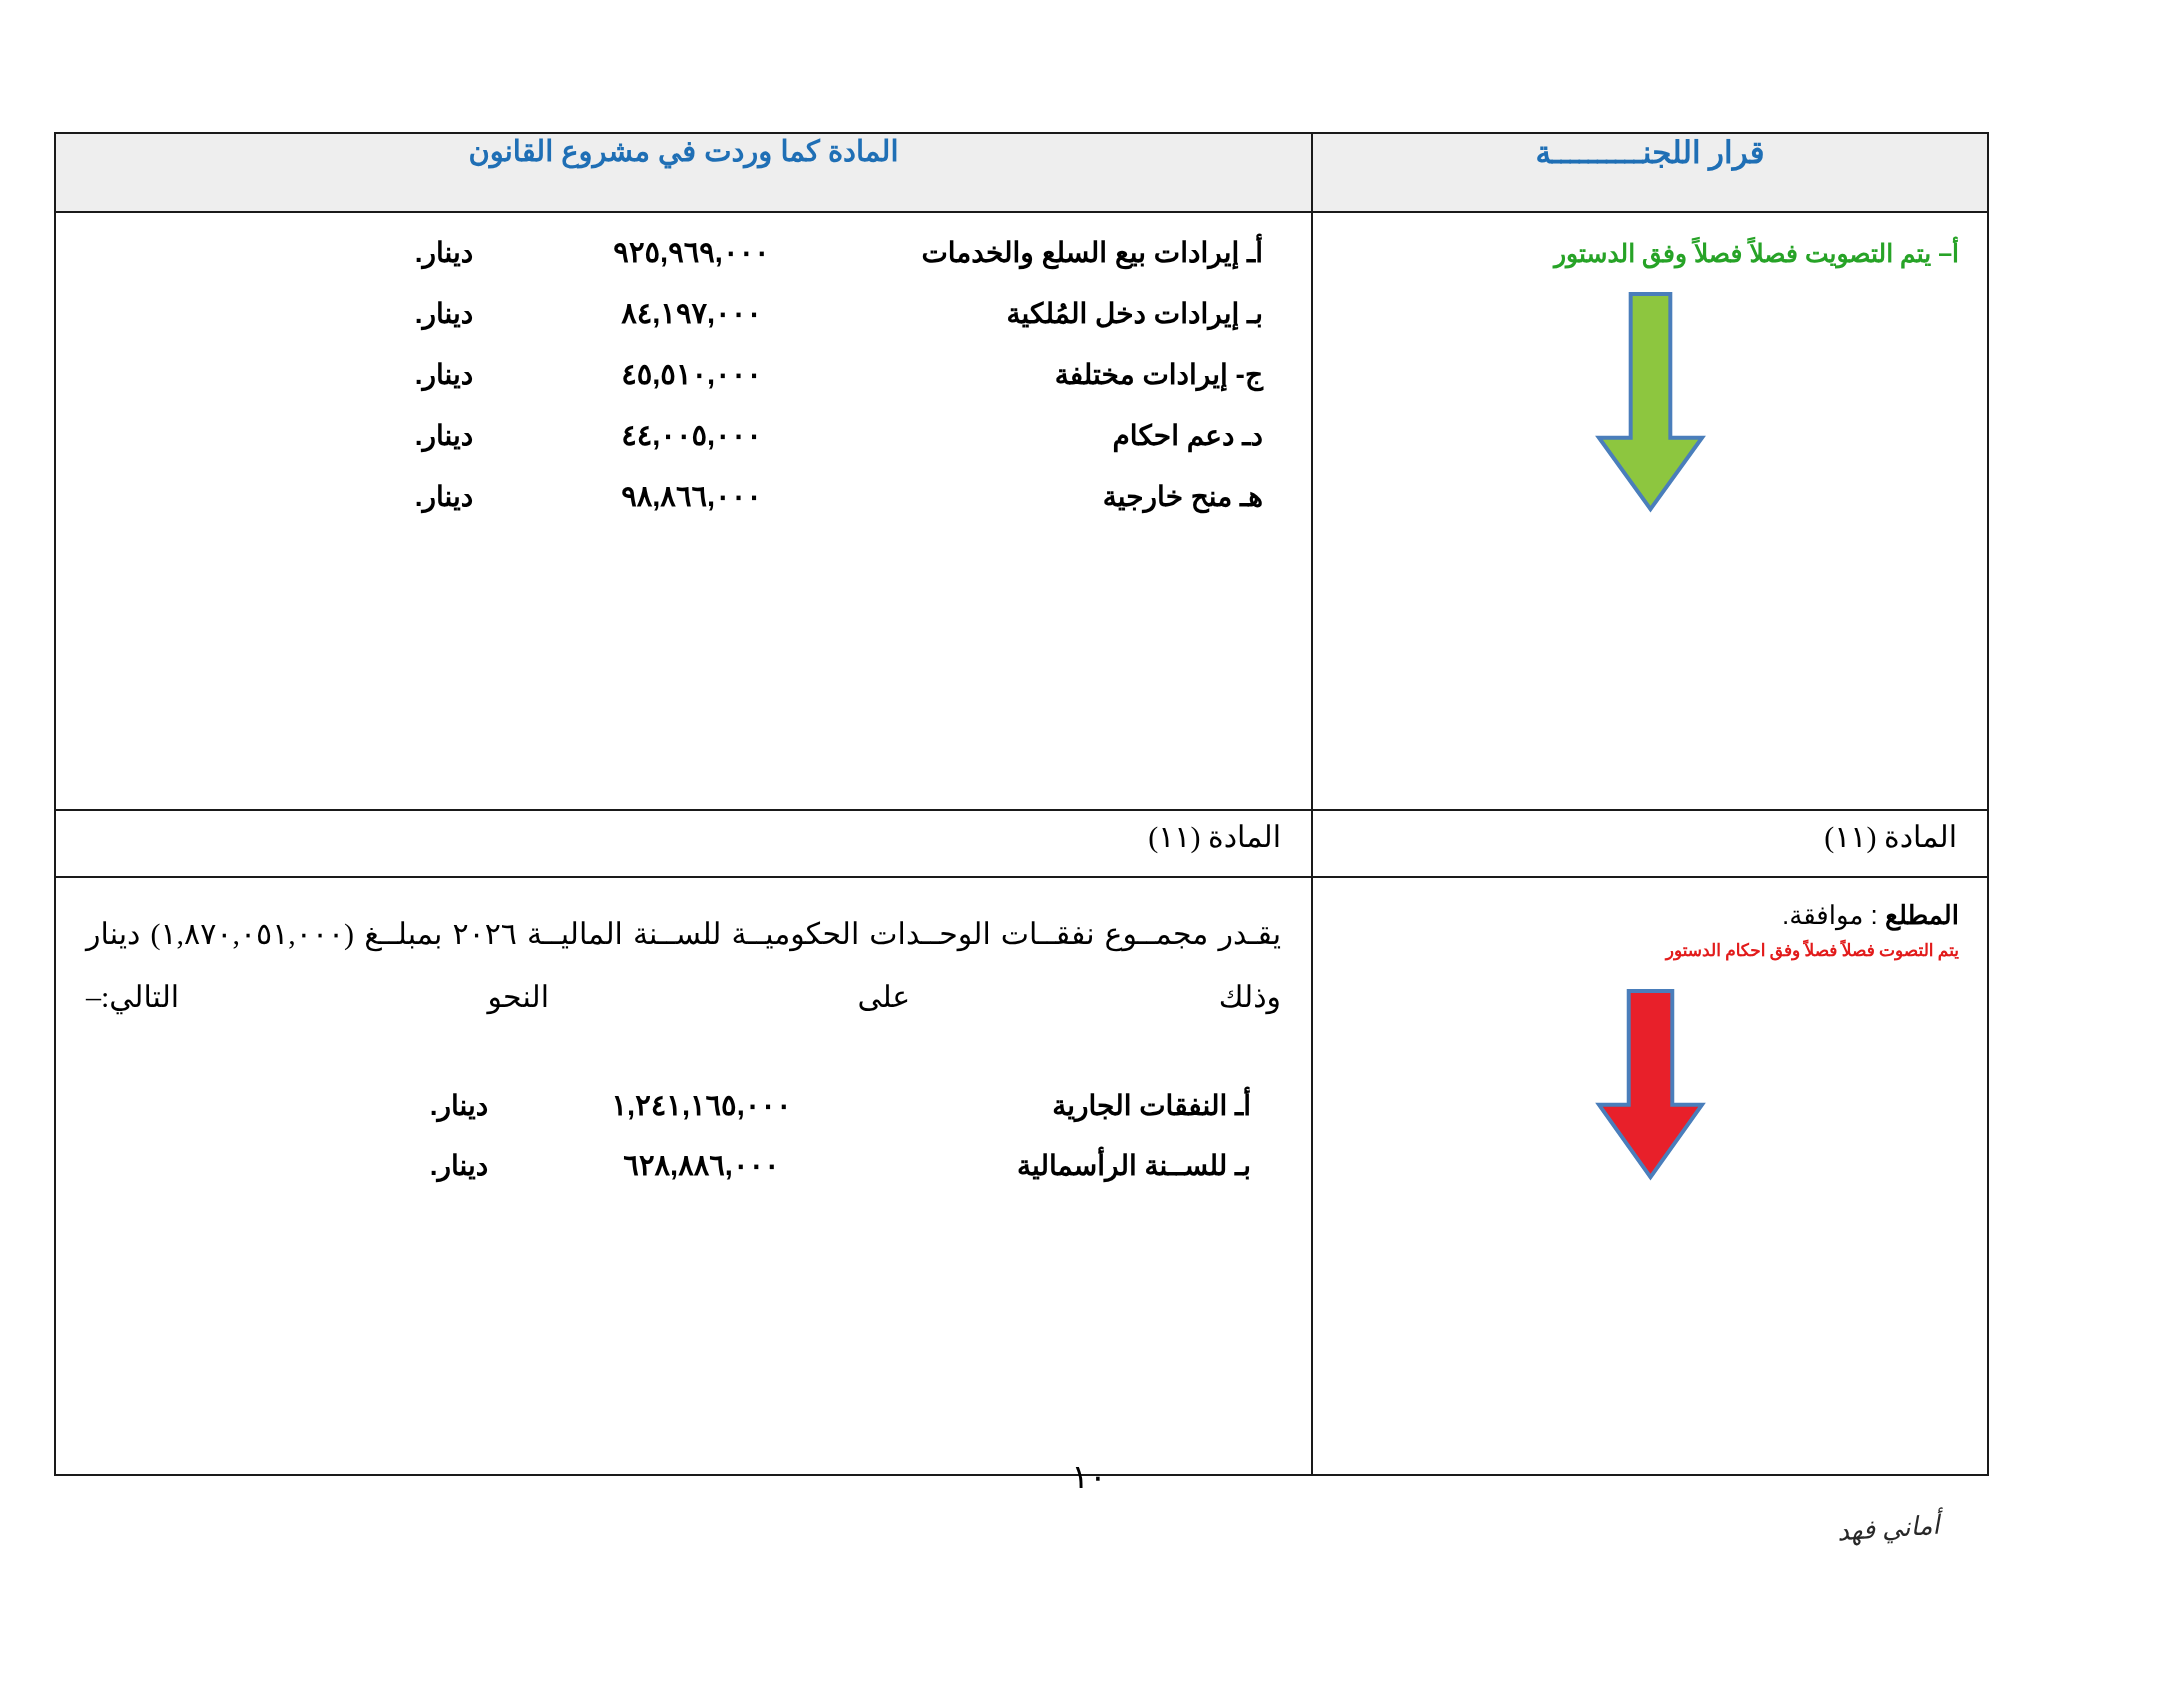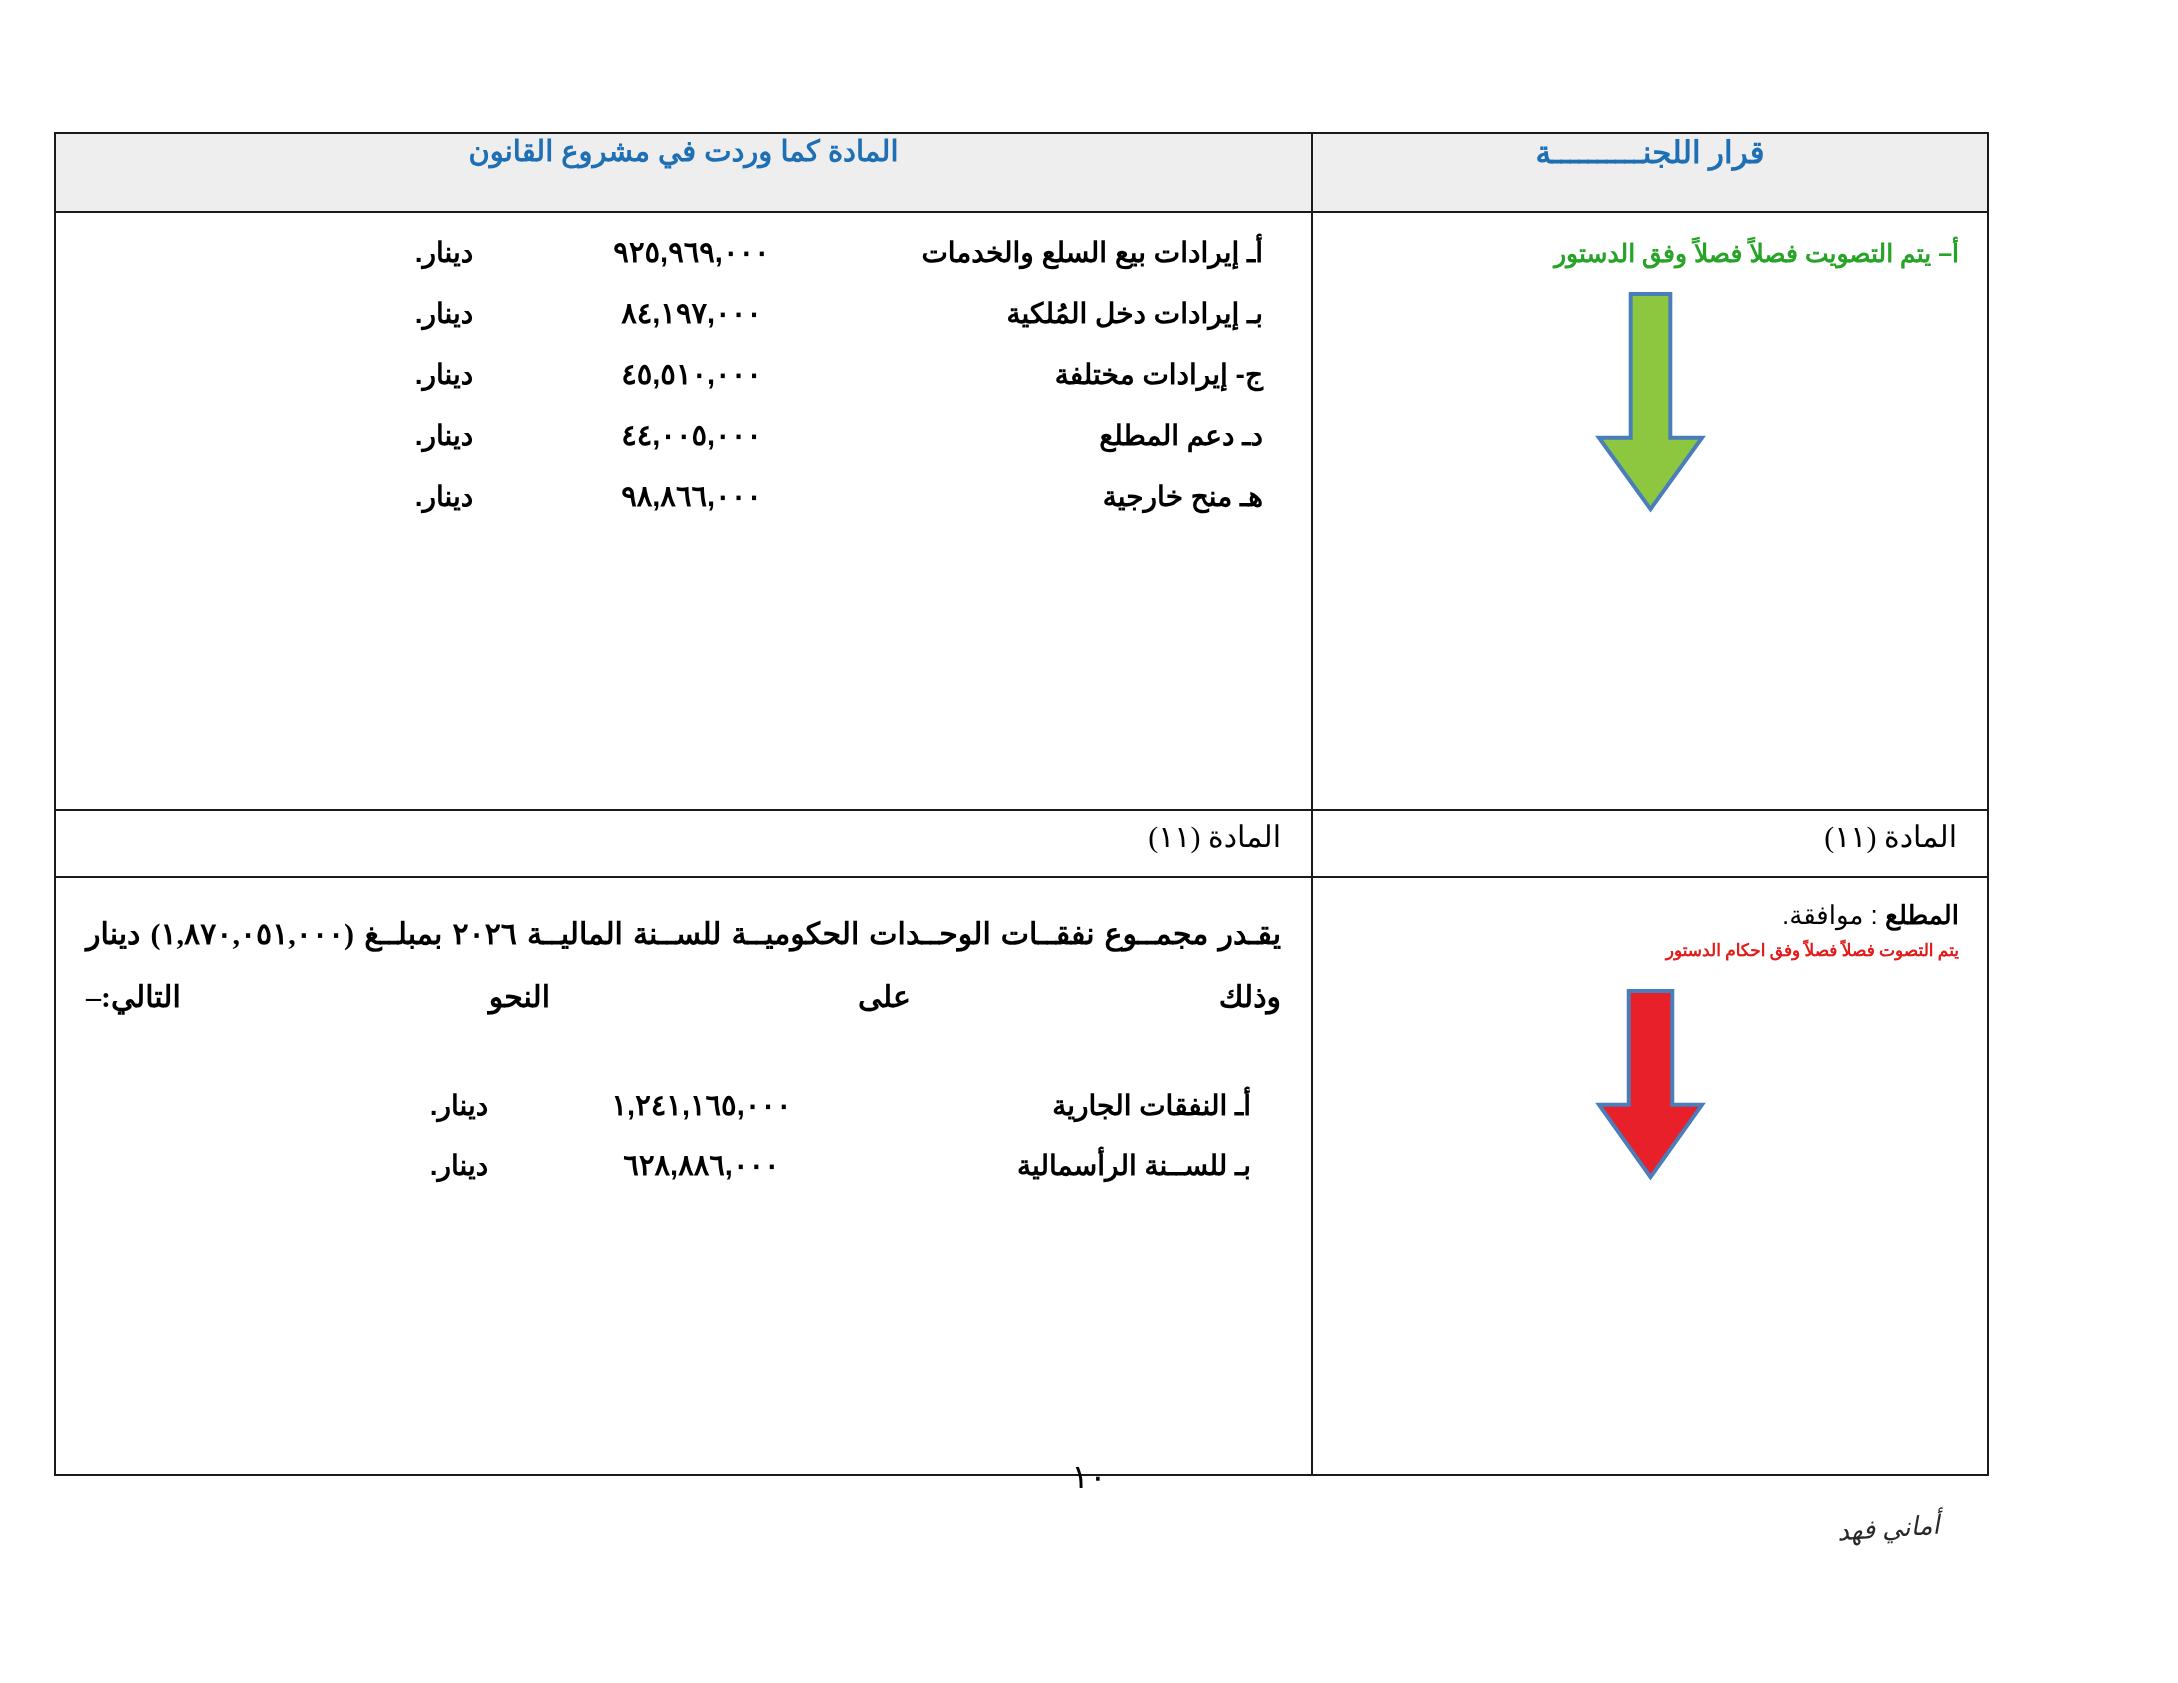--- a/index.html
+++ b/index.html
@@ -155,21 +155,20 @@
     padding: 24px 30px 28px 30px;
     min-height: 465px;
   }
   .exp-para {
     font-family: "Liberation Serif", serif;
     font-size: 30px;
     line-height: 2.1;
     text-align: justify;
     text-align-last: justify;
     letter-spacing: 0.5px;
-    font-weight: bold;
   }
   .exp-line {
     display: flex;
     flex-direction: row;
     align-items: baseline;
     font-family: "Liberation Sans", sans-serif;
     font-weight: bold;
     font-size: 28px;
     margin-top: 26px;
     white-space: nowrap;
@@ -261,21 +260,21 @@
             <div class="rev-unit">دينار.</div>
           </div>
 
           <div class="rev-line">
             <div class="rev-label">ج- إيرادات مختلفة</div>
             <div class="rev-amount">٤٥,٥١٠,٠٠٠</div>
             <div class="rev-unit">دينار.</div>
           </div>
 
           <div class="rev-line">
-            <div class="rev-label">دـ  دعم المطلع</div>
+            <div class="rev-label">دـ  دعم احكام</div>
             <div class="rev-amount">٤٤,٠٠٥,٠٠٠</div>
             <div class="rev-unit">دينار.</div>
           </div>
 
           <div class="rev-line">
             <div class="rev-label">هـ منح خارجية</div>
             <div class="rev-amount">٩٨,٨٦٦,٠٠٠</div>
             <div class="rev-unit">دينار.</div>
           </div>
 

